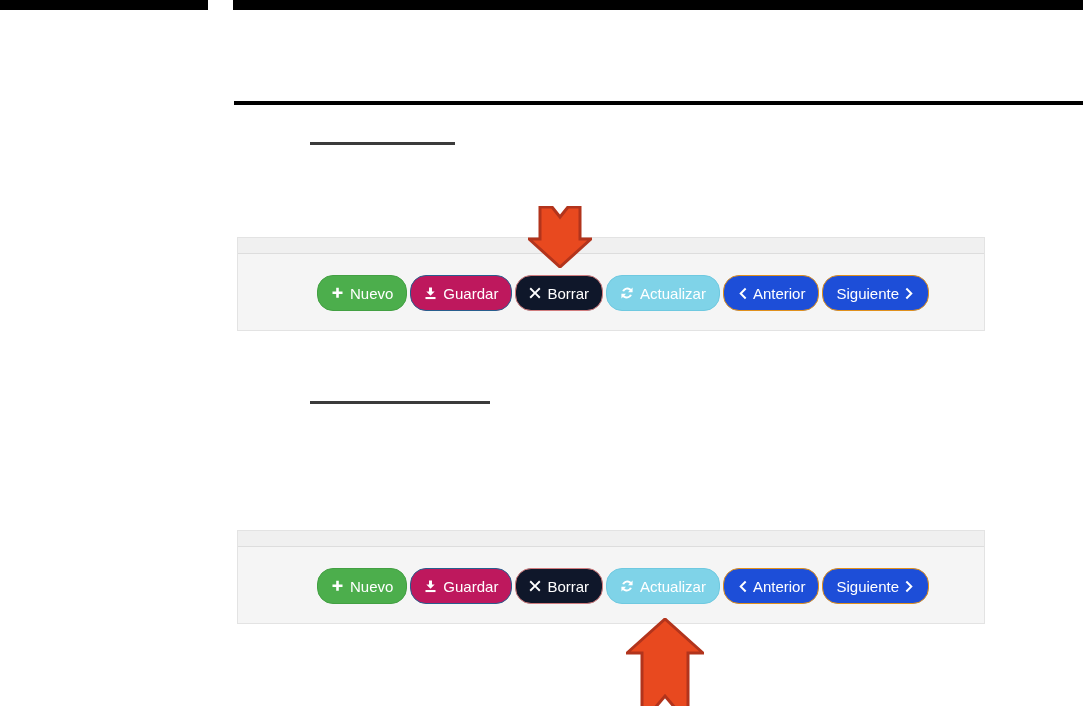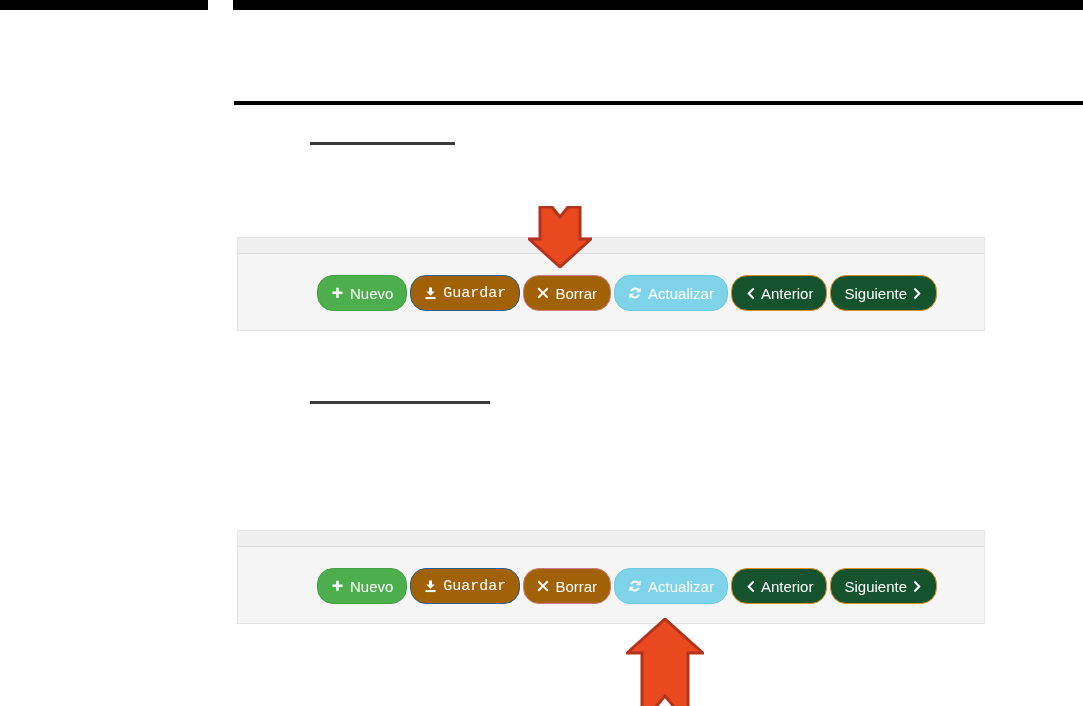--- a/index.html
+++ b/index.html
@@ -115,24 +115,24 @@
 
   .btn .glyph {
     display: inline-flex;
     align-items: center;
     justify-content: center;
     font-size: 14px;
     line-height: 1;
   }
 
   .btn-success  { background: #4cae4c; border-color: #43a043; }
-  .btn-primary  { background: #a16207; border-color: #285e8e; font-family: Liberation Mono, monospace; }
-  .btn-danger   { background: #a16207; border-color: #d07b7d; }
+  .btn-primary  { background: #be185d; border-color: #285e8e; }
+  .btn-danger   { background: #0f172a; border-color: #d07b7d; }
   .btn-info     { background: #7fd3e8; border-color: #6fc9e0; justify-content: space-between; }
-  .btn-warning  { background: #14532d; border-color: #e0901c; }
+  .btn-warning  { background: #1d4ed8; border-color: #e0901c; }
 
   
   .arrow {
     position: absolute;
     pointer-events: none;
   }
   .arrow.down { left: 528px; top: 206px; width: 64px; height: 62px; }
   .arrow.up   { left: 626px; top: 618px; width: 78px; height: 92px; }
 </style>
 </head>

